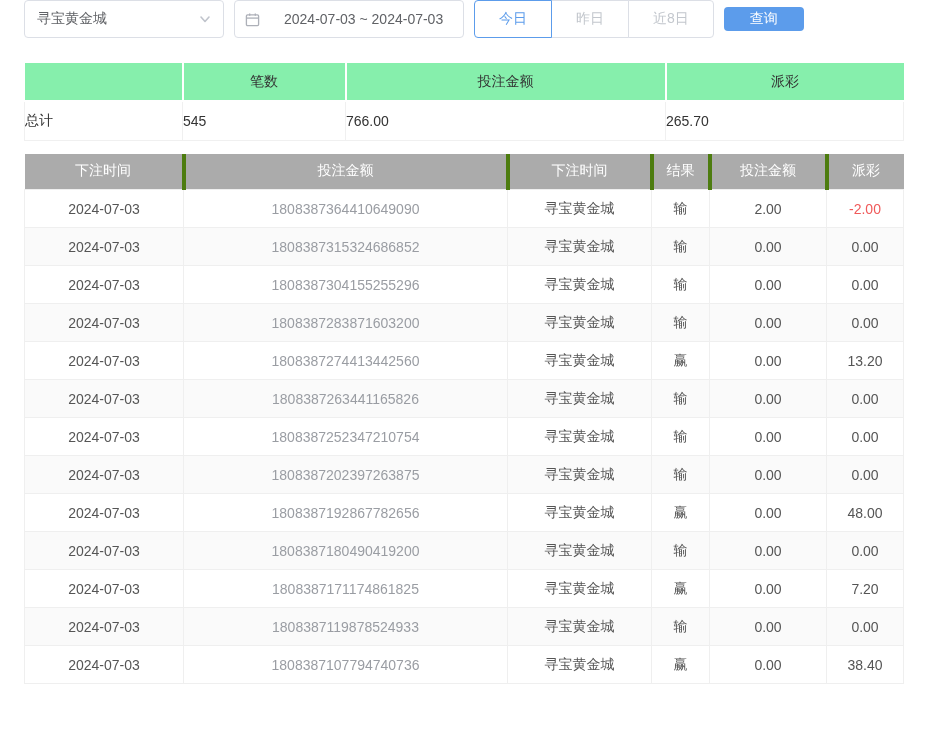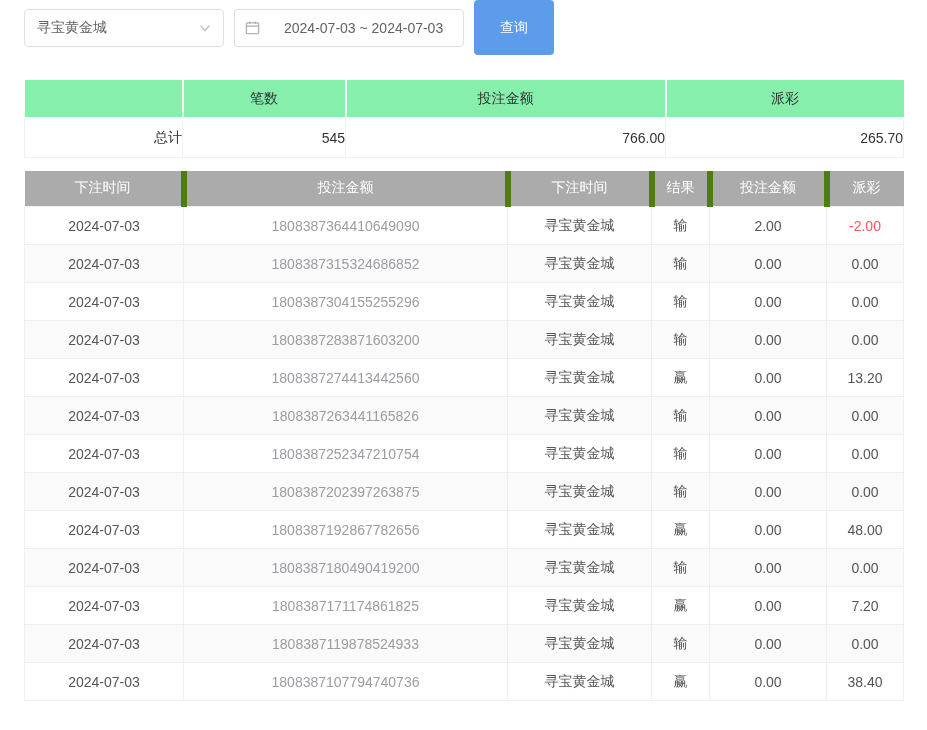--- a/index.html
+++ b/index.html
@@ -38,43 +38,43 @@
     border: 1px solid #dcdfe6; font-size: 14px; color: #c3c7cd; cursor: pointer;
     font-family: inherit;
   }
   .btn-group .qbtn + .qbtn { margin-left: -1px; }
   .btn-group .qbtn:first-child { border-radius: 4px 0 0 4px; }
   .btn-group .qbtn:last-child { border-radius: 0 4px 4px 0; }
   .btn-group .qbtn.active {
     color: var(--accent); border-color: var(--accent); position: relative; z-index: 1;
   }
   .search-btn {
-    height: 55px; width: 80px; margin-left: 10px;
+    height: 24px; width: 80px; margin-left: 10px;
     background: var(--accent); color: #fff; border: none; border-radius: 4px;
     font-size: 14px; cursor: pointer; font-family: Liberation Sans, sans-serif;
   }
 
   
   table { width: 100%; border-collapse: collapse; table-layout: fixed; }
   .summary-table { margin-bottom: 13px; font-size: 14px; }
   .summary-table th {
     background: #86efac; height: 38px; font-weight: normal; color: #333;
     border-right: 2px solid #fff; border-bottom: 2px solid #fff; text-align: center;
   }
   .summary-table th:last-child { border-right: none; }
   .summary-table td {
-    background: #fff; height: 39px; text-align: right; color: #333;
+    background: #fff; height: 39px; text-align: left; color: #333;
     border: 1px solid #f0f0f0;
   }
 
   
   .bets-table { font-size: 14px; }
   .bets-table th {
     background: var(--table-header-bg); color: #fff; height: 36px;
-    font-weight: normal; text-align: center; border-right: 6px solid #4d7c0f;
+    font-weight: normal; text-align: center; border-right: 4px solid #4d7c0f;
   }
   .bets-table th:last-child { border-right: none; }
   .bets-table td {
     height: 38px; text-align: center; color: #555;
     border: 1px solid #efefef; background: #fff;
   }
   .bets-table tbody tr:nth-child(even) td { background: #fafafa; }
   .bets-table td.bet-id { color: #9a9da3; }
   .bets-table td.negative { color: var(--negative); }
 
@@ -101,20 +101,25 @@
         <svg width="15" height="15" viewBox="0 0 16 16">
             <rect x="1.5" y="3" width="13" height="11.5" rx="1.2" fill="none" stroke="#adb0b8" stroke-width="1.4"></rect>
             <line x1="1.5" y1="6.5" x2="14.5" y2="6.5" stroke="#adb0b8" stroke-width="1.4"></line>
             <line x1="5" y1="1.5" x2="5" y2="4" stroke="#adb0b8" stroke-width="1.4"></line>
             <line x1="11" y1="1.5" x2="11" y2="4" stroke="#adb0b8" stroke-width="1.4"></line>
           </svg>
       </span>
       <span>2024-07-03 ~ 2024-07-03</span>
     </div>
 
+    <div class="btn-group">
+      <button class="qbtn active">今日</button>
+      <button class="qbtn">昨日</button>
+      <button class="qbtn">近8日</button>
+    </div>
 
     <button class="search-btn">查询</button>
   </div>
 
   <table class="summary-table">
     <colgroup>
         <col style="width:158px">
         <col style="width:163px">
         <col style="width:320px">
         <col style="width:238px">

